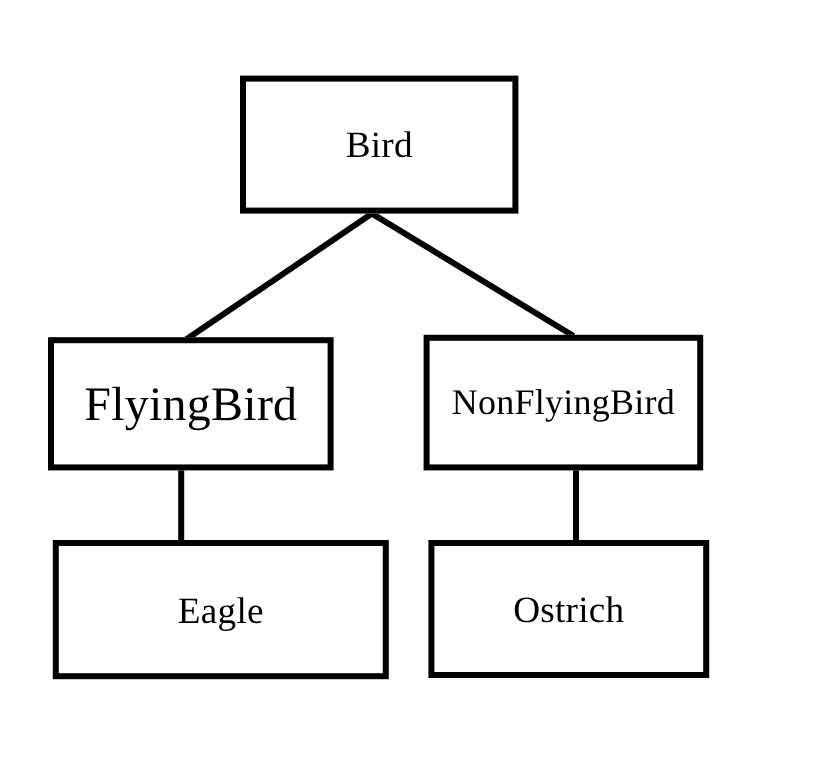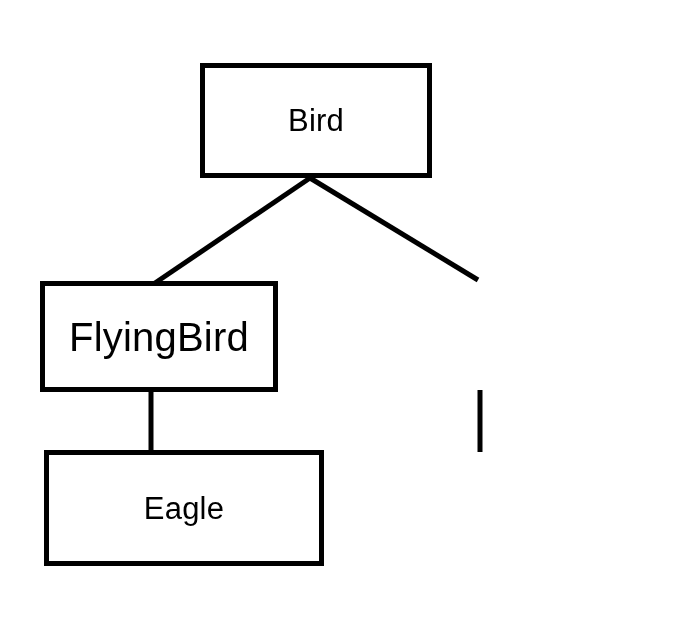--- a/index.html
+++ b/index.html
@@ -34,20 +34,21 @@
     justify-content: center;
     z-index: 2;
   }
   .node-label {
     font-size: 30px;
     line-height: 1;
     color: #000000;
     letter-spacing: 0.2px;
     white-space: nowrap;
     text-align: center;
+    font-family: Liberation Serif, serif;
   }
   
   #node-bird          { left: 200px; top: 63px;  width: 232px; height: 115px; }
   #node-flyingbird    { left: 40px;  top: 281px; width: 238px; height: 111px; }
   #node-nonflyingbird { left: 353px; top: 279px; width: 233px; height: 113px; }
   #node-eagle         { left: 44px;  top: 450px; width: 280px; height: 116px; }
   #node-ostrich       { left: 357px; top: 450px; width: 234px; height: 115px; }
 
   #node-bird .node-label          { font-size: 31px; }
   #node-flyingbird .node-label    { font-size: 40px; }
@@ -68,19 +69,25 @@
   </svg>
 
   <div class="node" id="node-bird">
     <span class="node-label">Bird</span>
   </div>
 
   <div class="node" id="node-flyingbird">
     <span class="node-label">FlyingBird</span>
   </div>
 
+  <div class="node" id="node-nonflyingbird">
+    <span class="node-label">NonFlyingBird</span>
+  </div>
 
   <div class="node" id="node-eagle">
     <span class="node-label">Eagle</span>
   </div>
 
+  <div class="node" id="node-ostrich">
+    <span class="node-label">Ostrich</span>
+  </div>
 
 </div>
 
 </body></html>

